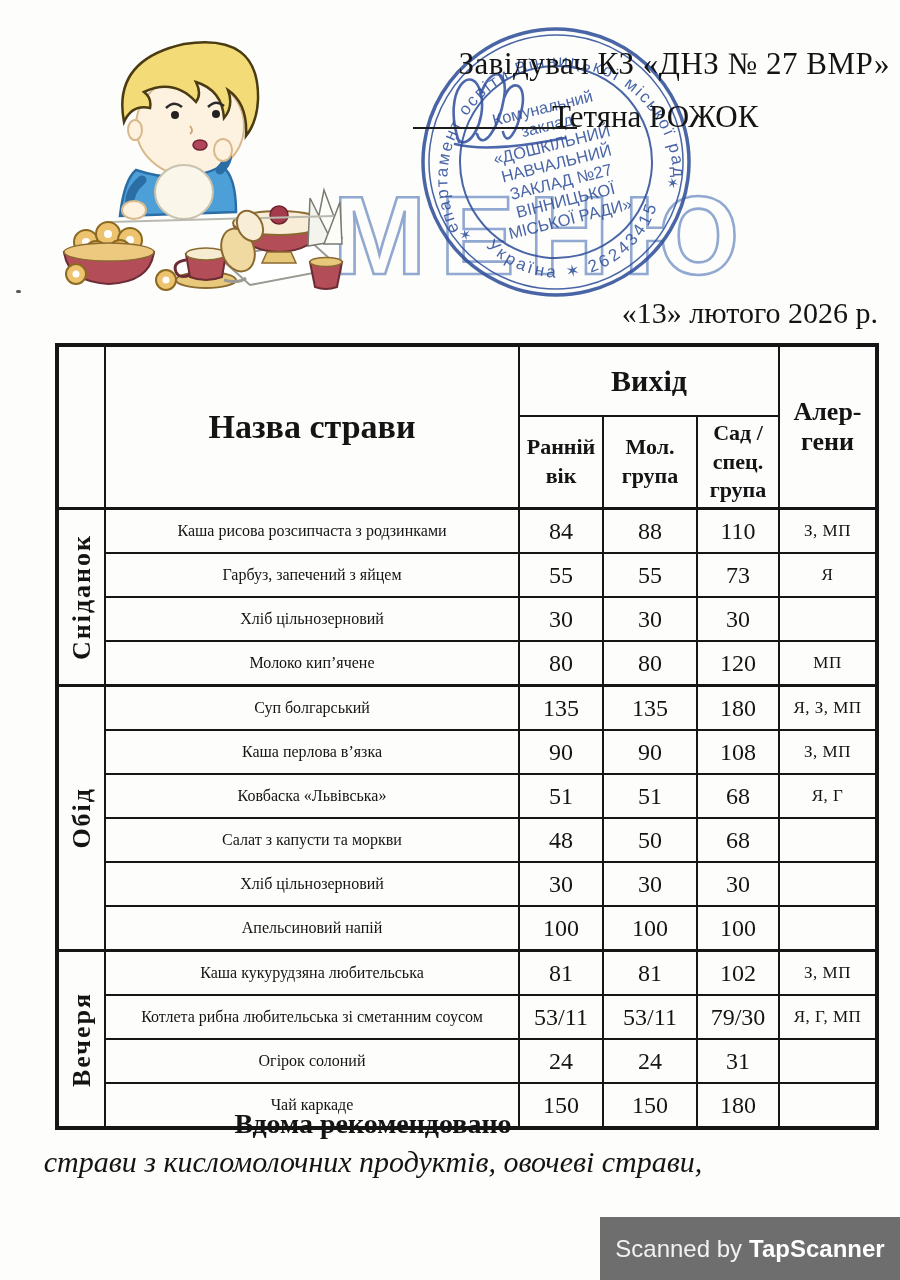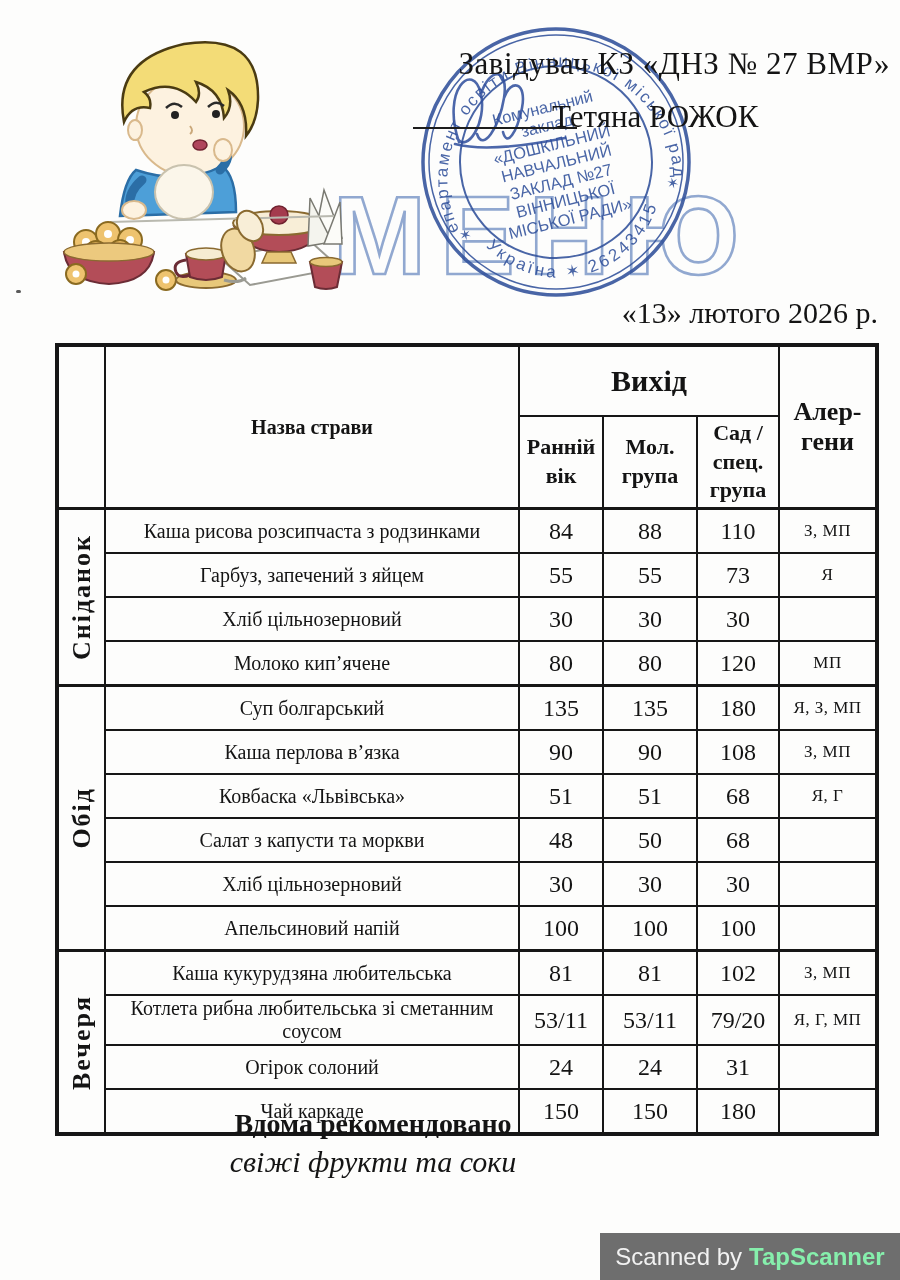--- a/index.html
+++ b/index.html
@@ -20,43 +20,43 @@
   .illus{top:30px;left:24px;z-index:2;}
   .speck{top:290px;left:16px;width:5px;height:3px;background:#5a5a5a;border-radius:2px;}
 
   
   table.menu{position:absolute;top:343px;left:55px;width:820px;border-collapse:collapse;
              table-layout:fixed;z-index:5;background:transparent;}
   table.menu th,table.menu td{border:2px solid #161616;text-align:center;vertical-align:middle;
              padding:1px 3px;overflow:hidden;}
   table.menu{border:4px solid #161616;}
   table.menu thead th{font-weight:bold;}
-  th.h-dish{font-size:20px;}
+  th.h-dish{font-size:34px;}
   th.h-out{font-size:30px;height:66px;}
   th.h-allerg{font-size:26px;white-space:pre-line;line-height:1.15;}
   th.h-sub{font-size:22px;white-space:pre-line;line-height:1.3;height:88px;}
-  td.dish{font-size:20px;line-height:1.15;}
+  td.dish{font-size:16px;line-height:1.15;}
   td.num{font-size:24px;}
   td.allerg{font-size:17px;letter-spacing:.5px;margin-left:32px;}
   tbody td{height:40px;}
   tr.section-start td{border-top:3px solid #161616;}
   td.section-cell{padding:0;}
   .vlabel{writing-mode:vertical-rl;transform:rotate(180deg);font-weight:bold;font-size:26px;
           letter-spacing:2px;margin:0 auto;white-space:nowrap;}
 
   
   .footer{top:1108px;left:0;width:746px;text-align:center;z-index:5;}
   .footer .f-title{font-size:28px;font-weight:bold;margin-bottom:4px;}
   .footer .f-line{font-size:30px;font-style:italic;line-height:1.22;}
 
   
-  .scan-badge{right:0;bottom:0;width:300px;height:47px;display:flex;align-items:center;
+  .scan-badge{right:0;bottom:0;width:300px;height:63px;display:flex;align-items:center;
               justify-content:center;font-family:"Liberation Sans",sans-serif;font-size:24px;
               color:#f2f2f2;z-index:10;}
-  .scan-badge b{color:#86efac;margin-left:7px;}
+  .scan-badge b{color:#ffffff;margin-left:7px;}
 </style>
 </head>
 <body>
 
 <div class="abs speck"></div>
 
 <svg class="abs illus" width="320" height="262" viewBox="0 0 320 262">
 
   <path d="M196 228 L286 211 L316 238 L226 255 Z" fill="#ffffff" stroke="#9a9a92" stroke-width="2"></path>
 
@@ -274,21 +274,21 @@
         <td class="dish">Каша кукурудзяна любительська</td>
         <td class="num">81</td>
         <td class="num">81</td>
         <td class="num">102</td>
         <td class="allerg">З, МП</td>
       </tr>
       <tr>
         <td class="dish">Котлета рибна любительська зі сметанним соусом</td>
         <td class="num">53/11</td>
         <td class="num">53/11</td>
-        <td class="num">79/20</td>
+        <td class="num">79/30</td>
         <td class="allerg">Я, Г, МП</td>
       </tr>
       <tr>
         <td class="dish">Огірок солоний</td>
         <td class="num">24</td>
         <td class="num">24</td>
         <td class="num">31</td>
         <td class="allerg"></td>
       </tr>
       <tr>
@@ -296,19 +296,19 @@
         <td class="num">150</td>
         <td class="num">150</td>
         <td class="num">180</td>
         <td class="allerg"></td>
       </tr>
     </tbody>
 </table>
 
 <div class="abs footer">
   <div class="f-title">Вдома рекомендовано</div>
-  <div class="f-line">свіжі фрукти та соки</div>
+  <div class="f-line">страви з кисломолочних продуктів, овочеві страви,</div>
 </div>
 
 <div class="abs scan-badge" style="background: rgb(110, 110, 110);">
   <span>Scanned by</span>
   <b>TapScanner</b>
 </div>
 
 </body></html>

